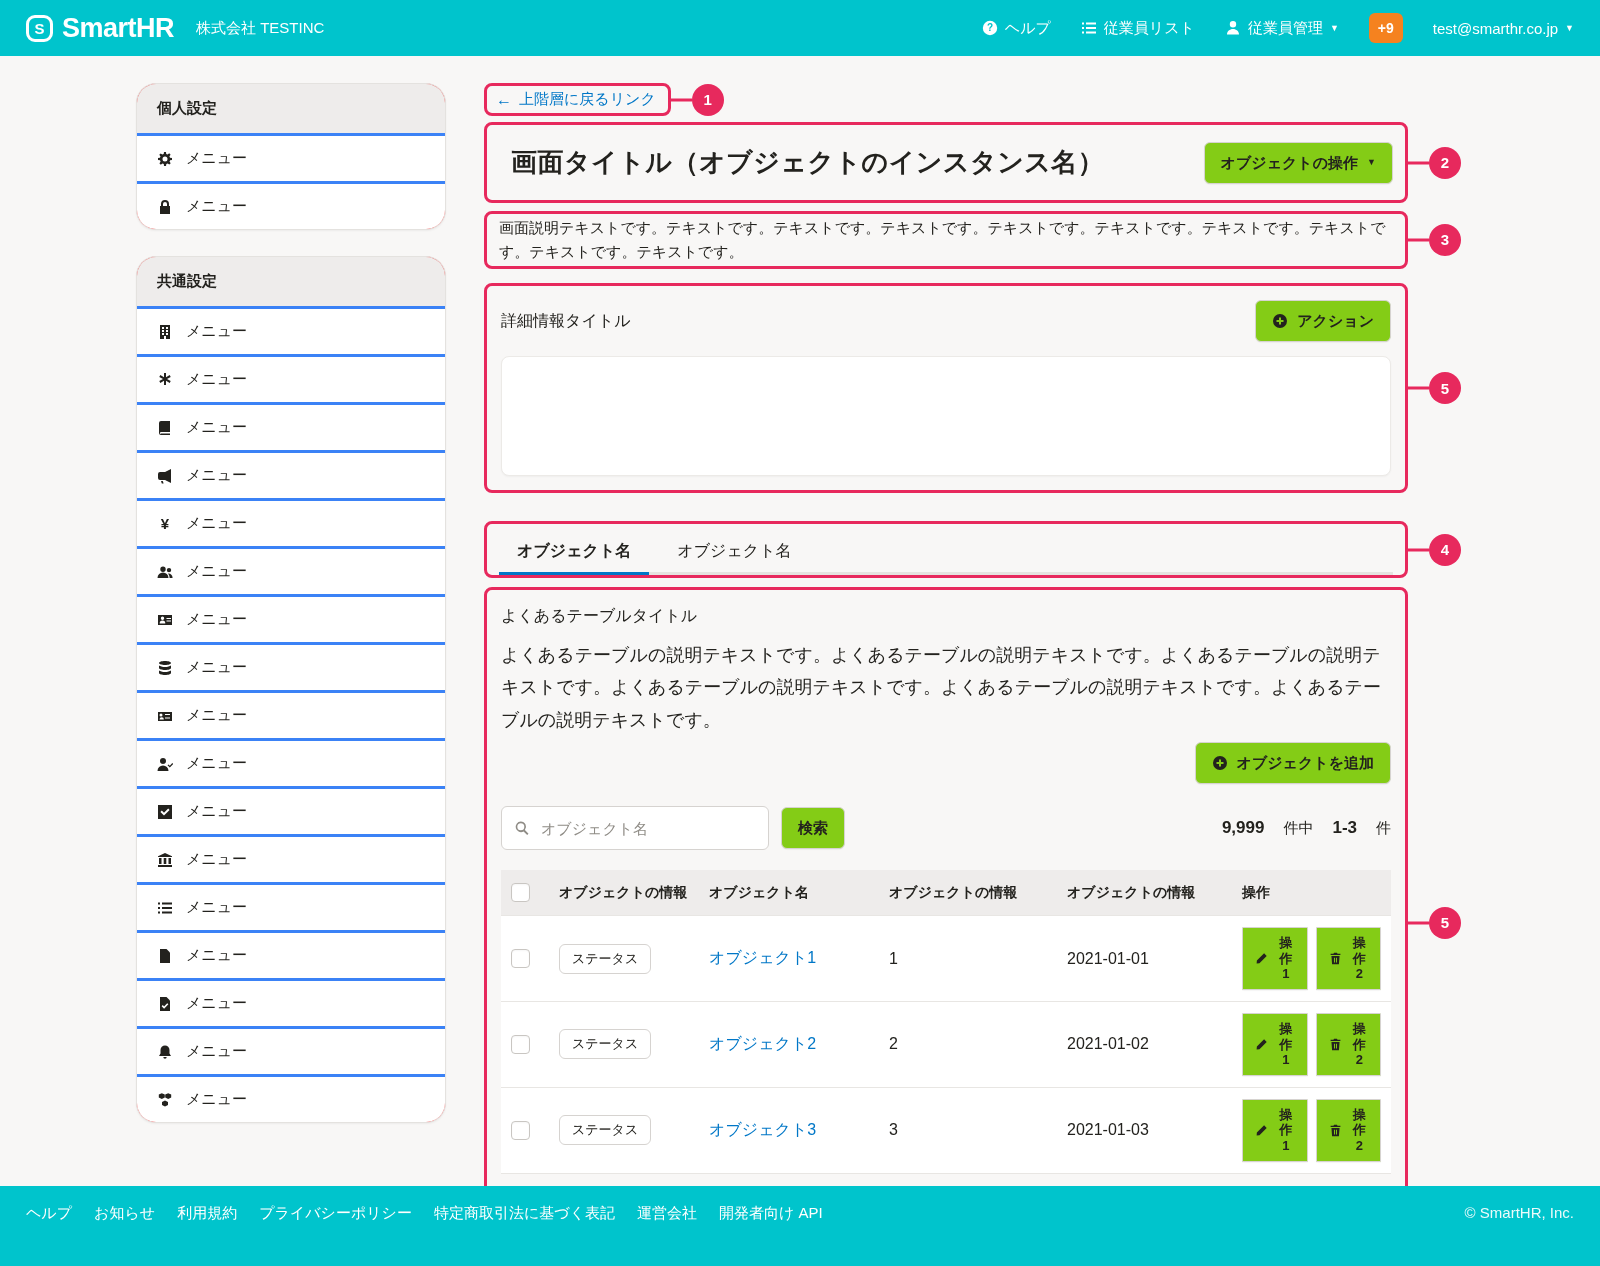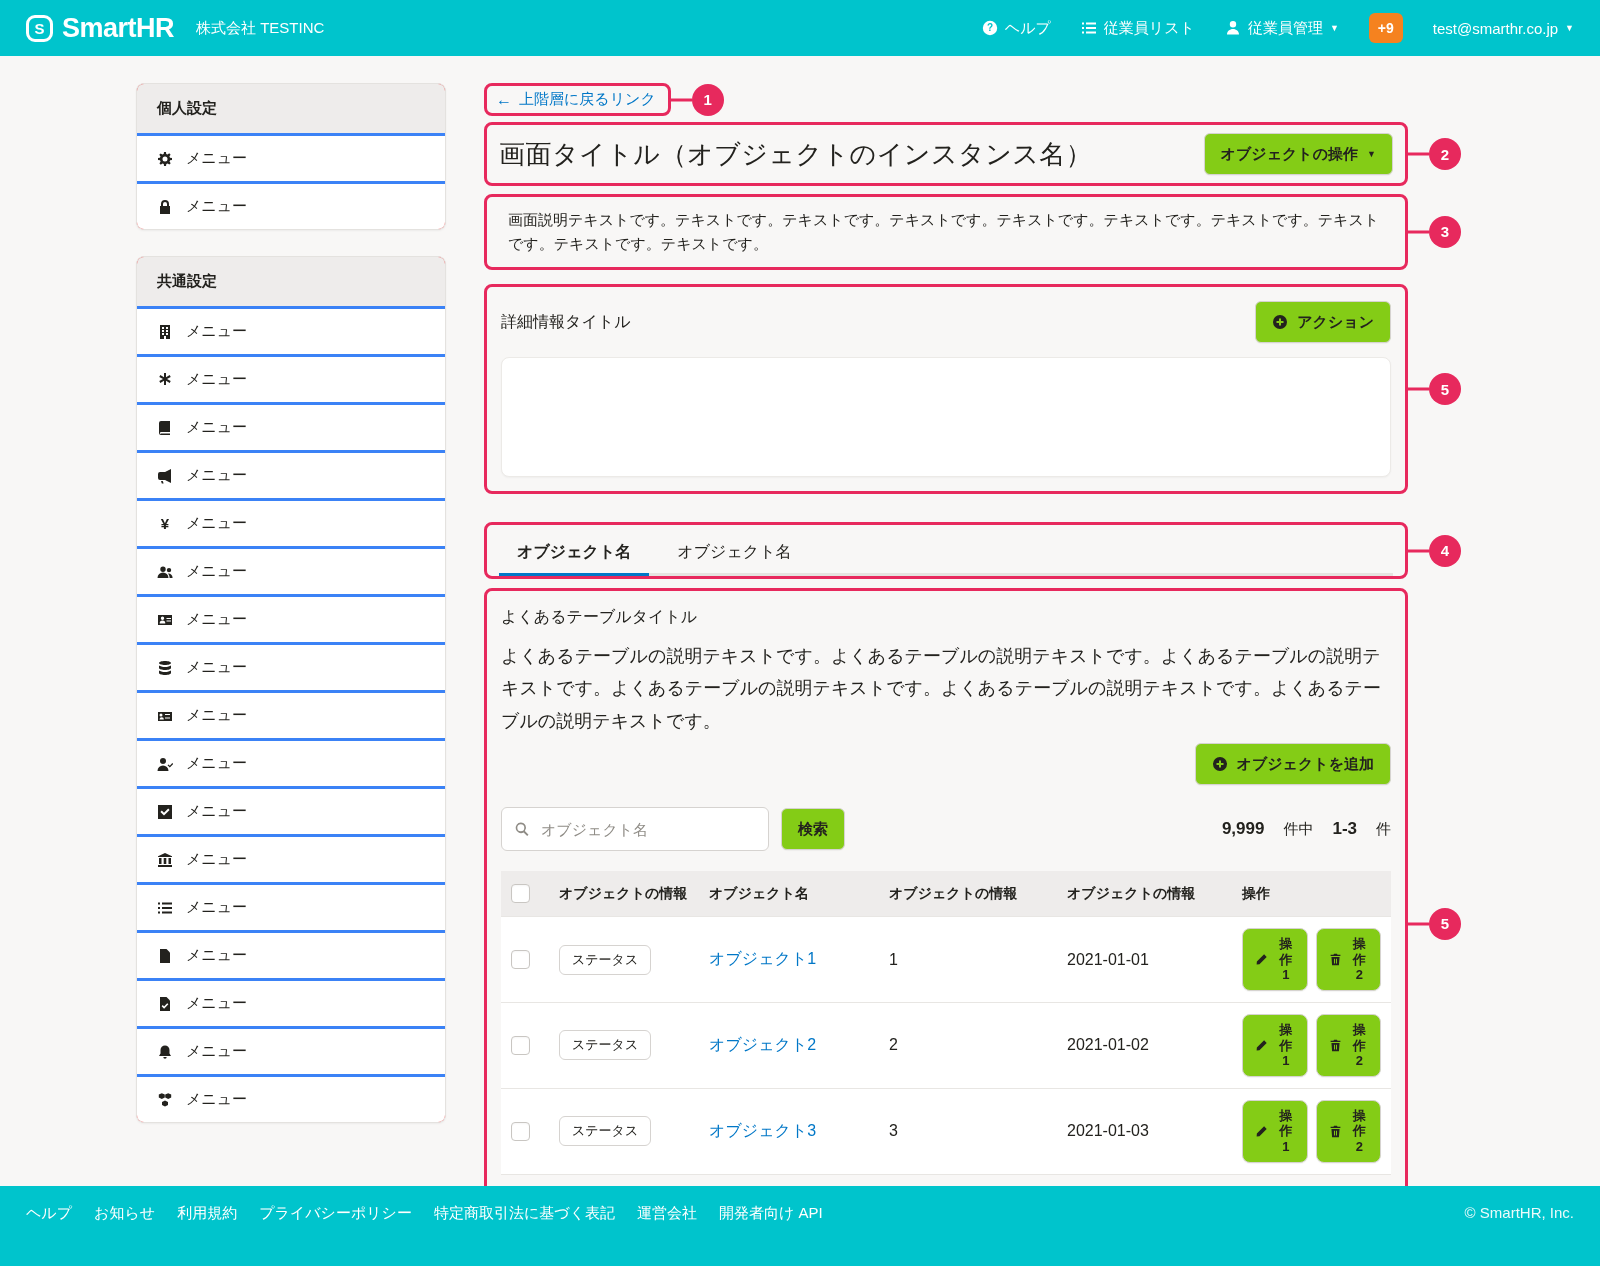--- a/index.html
+++ b/index.html
@@ -25,47 +25,47 @@
 
   
   .ic{display:inline-flex;width:16px;height:16px;align-items:center;justify-content:center;flex:none}
   .ic svg{display:block}
   .ic .tx{font-weight:bold;font-size:15px;line-height:1}
   .ic.sm{width:13px;height:13px}
   .caret-tx{font-size:9px;line-height:1}
 
   
   .sidebar{position:absolute;left:136px;top:83px;width:310px}
-  .side-card{background:#ef4444;border:1px solid #e4e2df;border-radius:8px;overflow:hidden;
+  .side-card{background:#ef4444;border:1px solid #e4e2df;border-radius:20px;overflow:hidden;
     box-shadow:0 1px 2px rgba(0,0,0,.05)}
   .side-card + .side-card{margin-top:26px}
   .side-head{background:var(--gray-bg);font-weight:bold;font-size:15px;padding:15px 20px}
   .side-item{display:flex;align-items:center;gap:13px;padding:0 20px;height:48px;font-size:15px;
     border-top:3px solid #3b82f6;cursor:pointer;background:#fff}
 
   
   .content{position:absolute;left:484px;top:83px;width:924px}
 
   .ann{position:relative;border:3px solid var(--pink);border-radius:8px}
   .marker{position:absolute;right:-56px;top:50%;transform:translateY(-50%);width:32px;height:32px;border-radius:50%;
     background:var(--pink);color:#fff;font-weight:bold;font-size:15px;display:flex;align-items:center;justify-content:center;z-index:2}
   .marker::before{content:"";position:absolute;right:100%;top:50%;transform:translateY(-50%);width:24px;height:3px;background:var(--pink)}
 
   .backlink-box{display:inline-block;padding:4px 12px 4px 9px}
   .back-link{color:var(--link);font-size:15px;display:flex;align-items:center;gap:7px;text-decoration:none;cursor:pointer}
   .back-link .tx{font-size:16px;font-weight:bold}
 
   .title-row{margin-top:6px;display:flex;align-items:center;justify-content:space-between;padding:8px 12px}
-  h1{font-size:26px;font-weight:normal;margin:0;letter-spacing:.5px}
+  h1{font-size:26px;font-weight:bold;margin:12px;letter-spacing:.5px}
   .btn{background:#84cc16;border:1px solid var(--border);border-radius:6px;font-weight:bold;font-size:15px;color:var(--text);
     display:inline-flex;align-items:center;gap:9px;padding:11px 16px;cursor:pointer;font-family:inherit;
     box-shadow:0 1px 1px rgba(0,0,0,.04);line-height:1.2}
 
   .desc-box{margin-top:8px;padding:2px 12px;font-size:15px;line-height:1.6}
-  .desc-box p{margin:9px}
+  .desc-box p{margin:0}
 
   .detail-card{margin-top:14px;padding:14px;height:210px}
   .detail-head{display:flex;justify-content:space-between;align-items:center}
   h2{font-size:16px;font-weight:normal;margin:0}
   .detail-body{margin-top:14px;height:120px;background:#fff;border:1px solid #eceae7;border-radius:8px;
     box-shadow:0 1px 2px rgba(0,0,0,.04)}
 
   .tabs-box{margin-top:28px;padding:6px 12px 0}
   .tabs-strip{display:flex;gap:10px;border-bottom:3px solid #e5e3e0}
   .tab{padding:11px 18px 10px;font-size:16px;margin-bottom:-3px;cursor:pointer}
@@ -86,21 +86,21 @@
   table{width:100%;border-collapse:collapse;margin-top:20px;background:#fff}
   thead th{background:var(--gray-bg);font-size:14px;font-weight:bold;text-align:left;padding:13px 10px}
   tbody td{padding:11px 10px;font-size:16px;border-top:1px solid var(--border-light);background:#fff}
   tbody tr:last-child td{border-bottom:1px solid var(--border-light)}
   th.col-cb{width:48px}  th.col-1{width:150px} th.col-2{width:180px} th.col-3{width:178px} th.col-4{width:175px}
   .cb{display:inline-block;width:19px;height:19px;border:1px solid #c9c6c2;border-radius:4px;background:#fff;
     box-shadow:inset 0 1px 2px rgba(0,0,0,.04);cursor:pointer;vertical-align:middle}
   .status-badge{display:inline-block;border:1px solid var(--border);border-radius:6px;padding:5px 12px;font-size:13px;background:#fff}
   a.obj-link{color:var(--link);text-decoration:none;cursor:pointer}
   .actions-cell{display:flex;gap:8px}
-  .row-btn{padding:7px 12px;font-size:13px;border-radius:8px}
+  .row-btn{padding:7px 12px;font-size:13px;border-radius:1px}
 
   .pagination{display:flex;justify-content:center;align-items:center;gap:9px;margin-top:24px}
   .page-btn{min-width:36px;height:36px;background:#fff;border:1px solid #dddad7;border-radius:8px;display:flex;
     align-items:center;justify-content:center;font-size:15px;font-weight:bold;cursor:pointer;padding:0 8px;
     box-shadow:0 1px 1px rgba(0,0,0,.04);font-family:inherit;color:var(--text)}
   .page-btn.arrow{font-size:17px}
   .page-btn.active{background:var(--blue);border-color:var(--blue);color:#fff}
   .page-ellipsis{font-size:15px;letter-spacing:2px}
 
   

